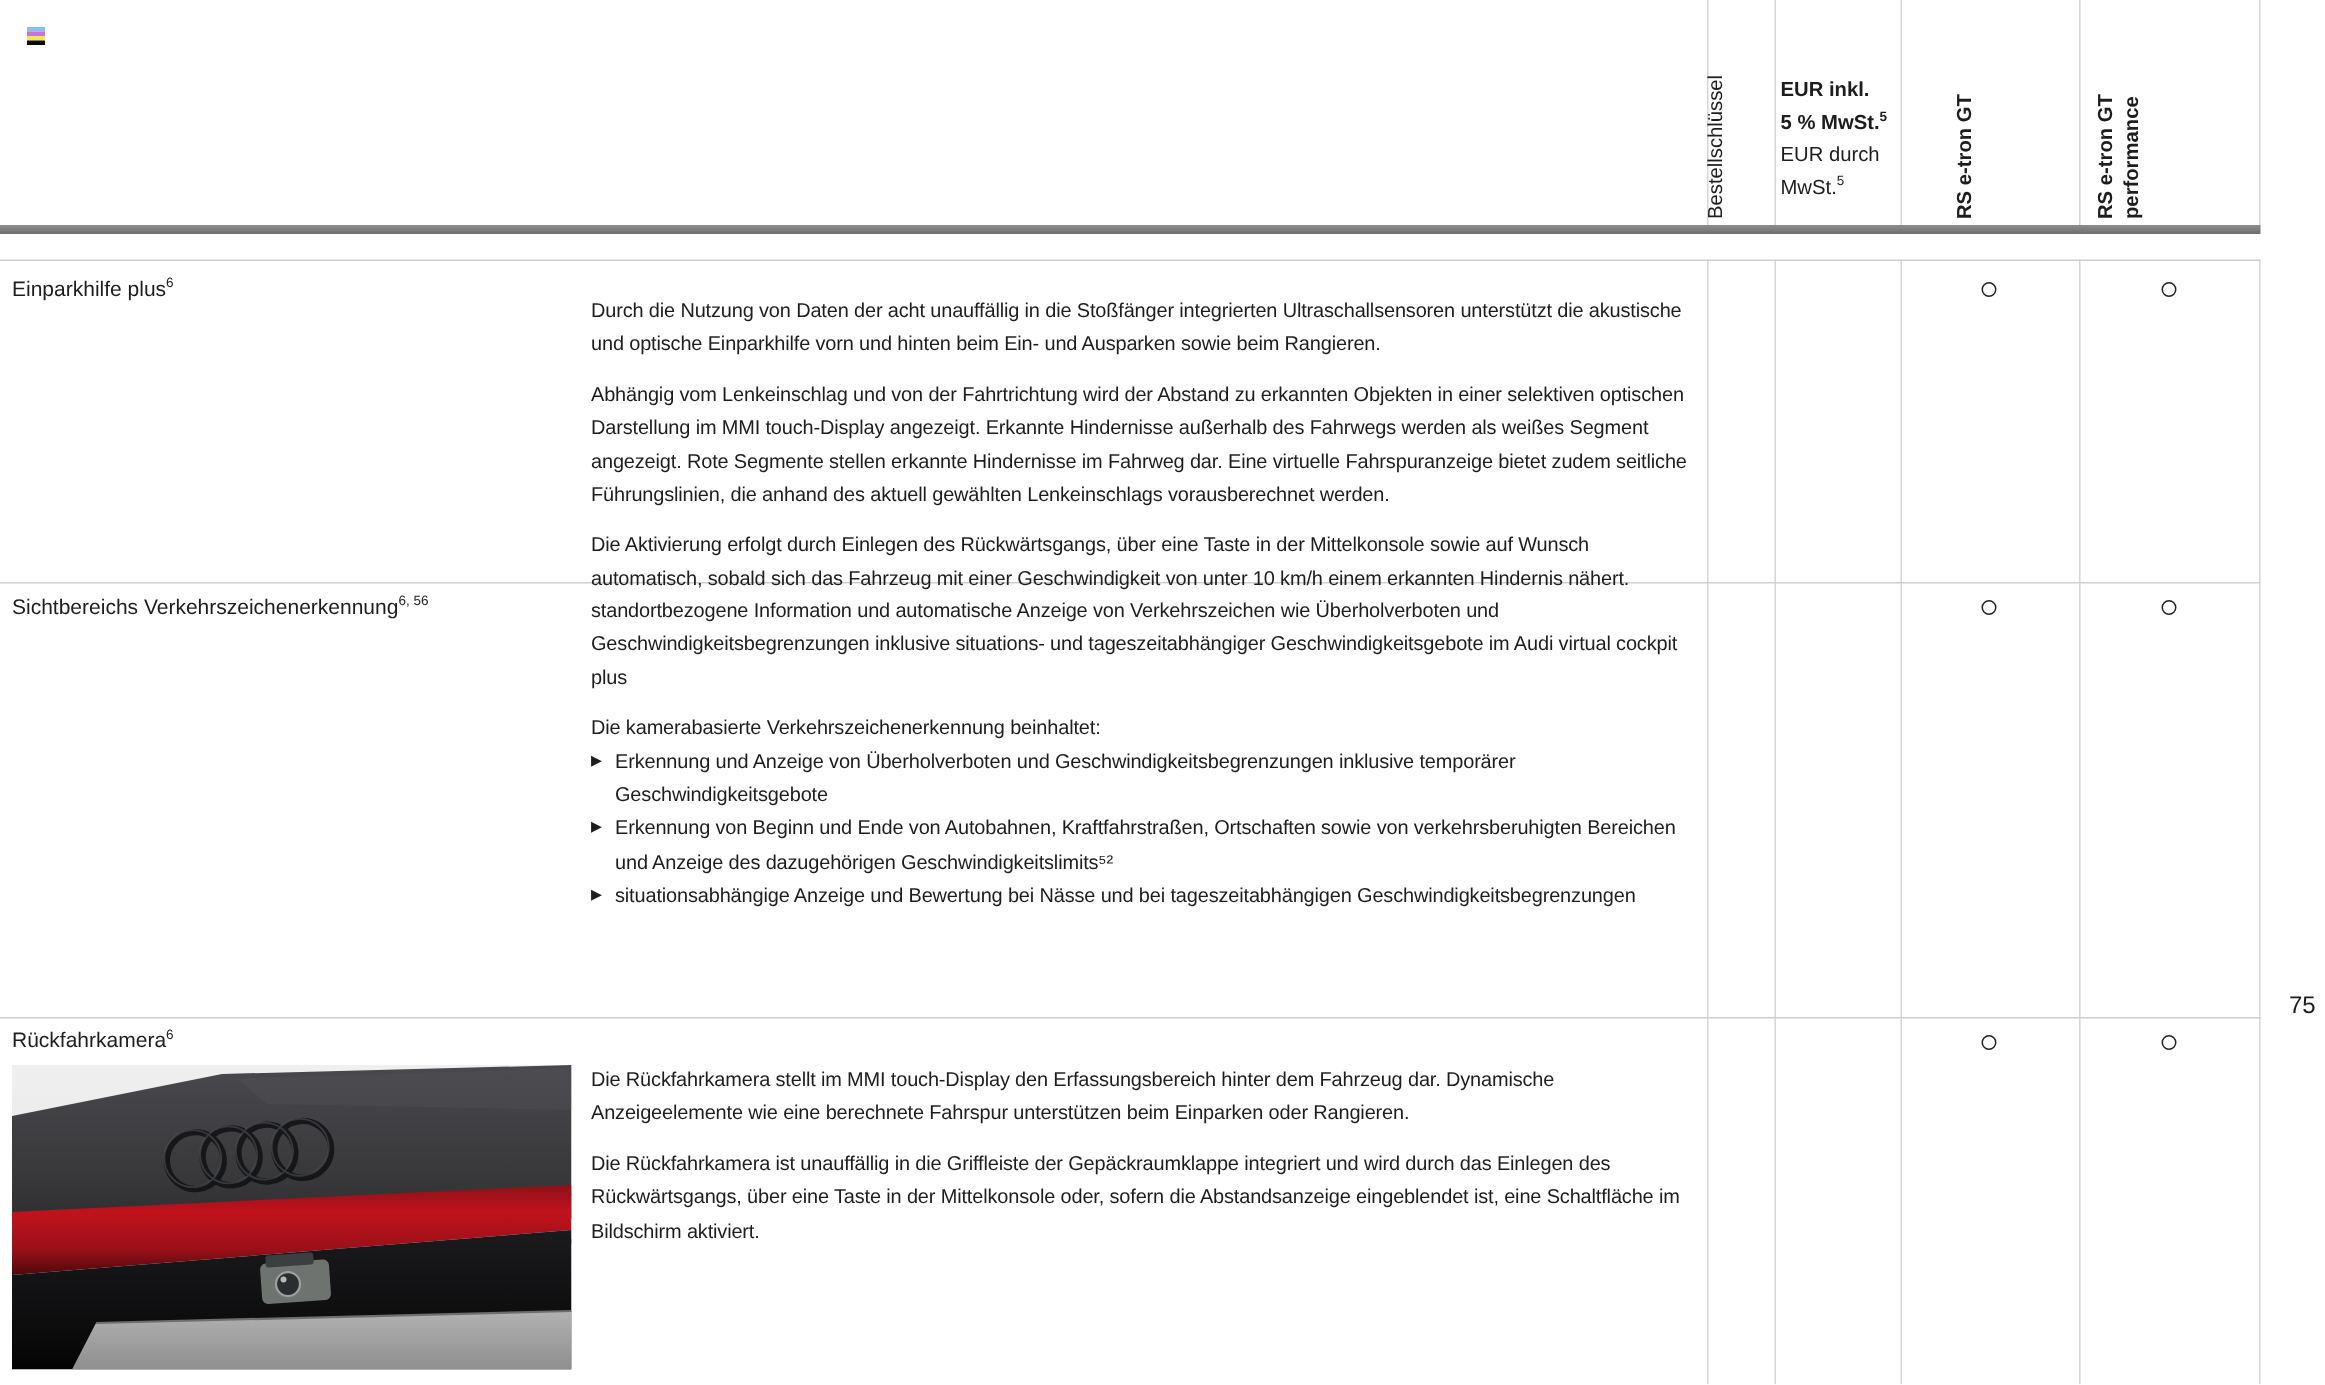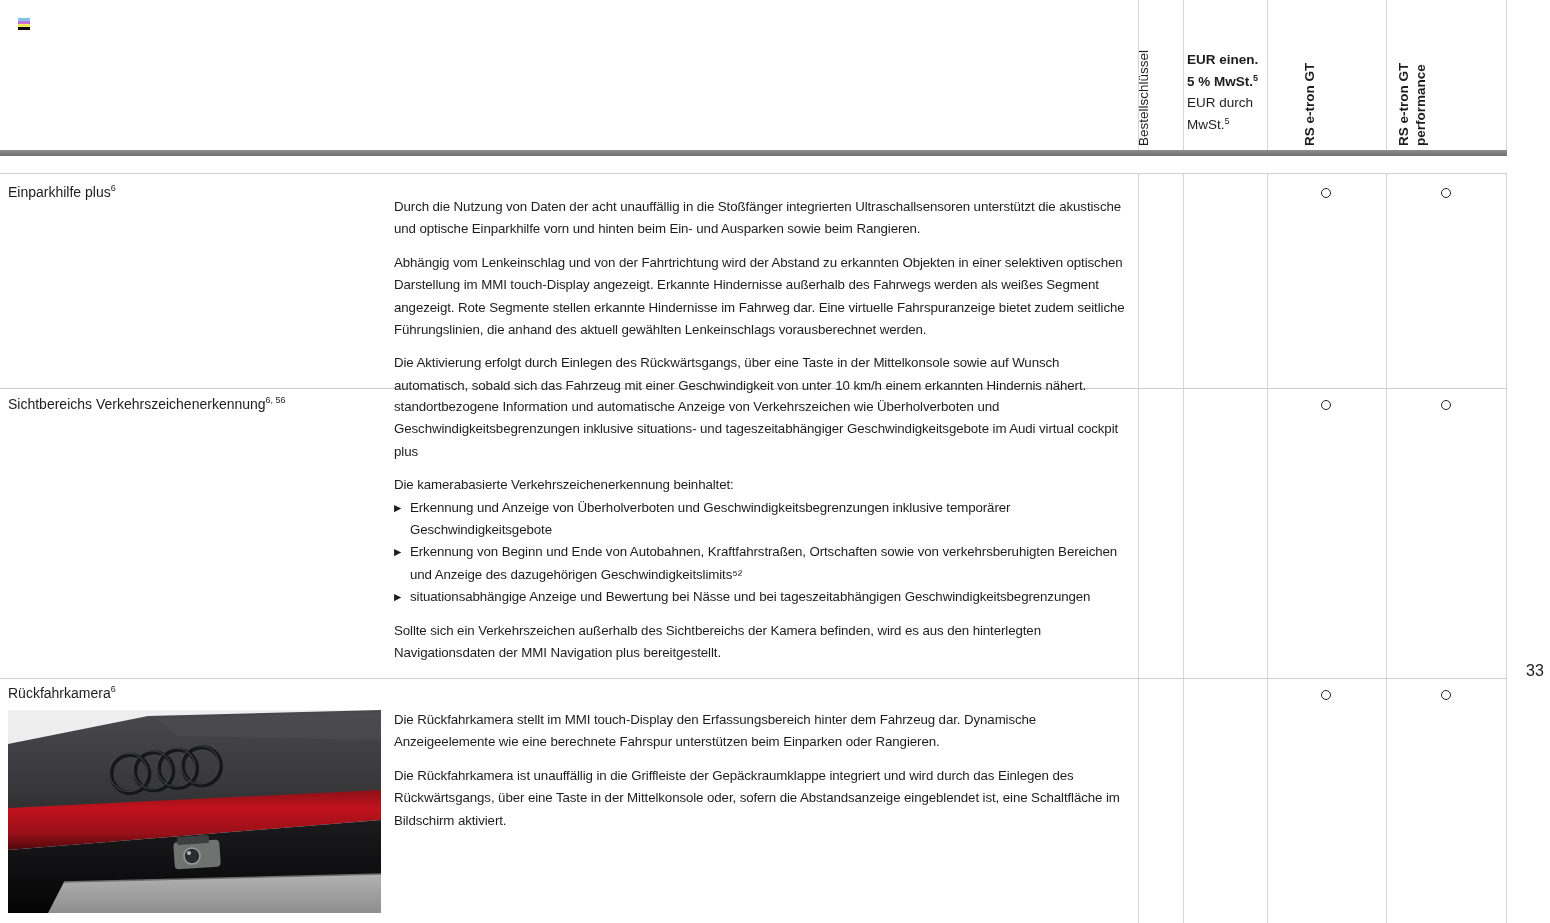--- a/index.html
+++ b/index.html
@@ -74,21 +74,21 @@
   <div class="vline bd" style="left:1506px"></div>
 
   <div class="thickrule"></div>
   <div class="hline" style="top:173px"></div>
   <div class="hline" style="top:388px"></div>
   <div class="hline" style="top:678px"></div>
 
   <div class="vlabel" style="left:1152px;top:130px">Bestellschlüssel</div>
 
   <div class="price-head">
-    <div class="bold">EUR einen.</div>
+    <div class="bold">EUR inkl.</div>
     <div class="bold"><span>5 % MwSt.</span><sup>5</sup></div>
     <div>EUR durch</div>
     <div><span>MwSt.</span><sup>5</sup></div>
   </div>
 
   <div class="vlabel bold" style="left:1318px;top:130px">RS e-tron GT</div>
 
   <div class="vlabel bold two" style="left:1429px;top:112px">
     <div>RS e-tron GT</div>
     <div>performance</div>
@@ -116,21 +116,20 @@
       <span class="bt">Erkennung und Anzeige von Überholverboten und Geschwindigkeitsbegrenzungen inklusive temporärer Geschwindigkeitsgebote</span>
     </div>
     <div class="bullet">
       <span class="mk">▶</span>
       <span class="bt">Erkennung von Beginn und Ende von Autobahnen, Kraftfahrstraßen, Ortschaften sowie von verkehrsberuhigten Bereichen und Anzeige des dazugehörigen Geschwindigkeitslimits⁵²</span>
     </div>
     <div class="bullet">
       <span class="mk">▶</span>
       <span class="bt">situationsabhängige Anzeige und Bewertung bei Nässe und bei tageszeitabhängigen Geschwindigkeitsbegrenzungen</span>
     </div>
-    <p class="after-list">Sollte sich ein Verkehrszeichen außerhalb des Sichtbereichs der Kamera befinden, wird es aus den hinterlegten Navigationsdaten der MMI Navigation plus bereitgestellt.</p>
   </div>
   <div class="circ" style="left:1321px;top:400px"></div>
   <div class="circ" style="left:1441px;top:400px"></div>
 
   <div class="rowtitle" style="top:685px">
     <span>Rückfahrkamera</span><sup>6</sup>
   </div>
 
   <svg class="photo" viewBox="0 0 373 203" aria-hidden="true">
     <defs>
@@ -189,15 +188,15 @@
     <path d="M56,172 L373,164" stroke="#6e6e6e" stroke-width="1.5" fill="none"></path>
   </svg>
 
   <div class="desc" style="top:709px">
     <p>Die Rückfahrkamera stellt im MMI touch-Display den Erfassungsbereich hinter dem Fahrzeug dar. Dynamische Anzeigeelemente wie eine berechnete Fahrspur unterstützen beim Einparken oder Rangieren.</p>
     <p>Die Rückfahrkamera ist unauffällig in die Griffleiste der Gepäckraumklappe integriert und wird durch das Einlegen des Rückwärtsgangs, über eine Taste in der Mittelkonsole oder, sofern die Abstandsanzeige eingeblendet ist, eine Schaltfläche im Bildschirm aktiviert.</p>
   </div>
   <div class="circ" style="left:1321px;top:690px"></div>
   <div class="circ" style="left:1441px;top:690px"></div>
 
-  <div class="pagenum">33</div>
+  <div class="pagenum">75</div>
 
 </div>
 
 </body></html>

